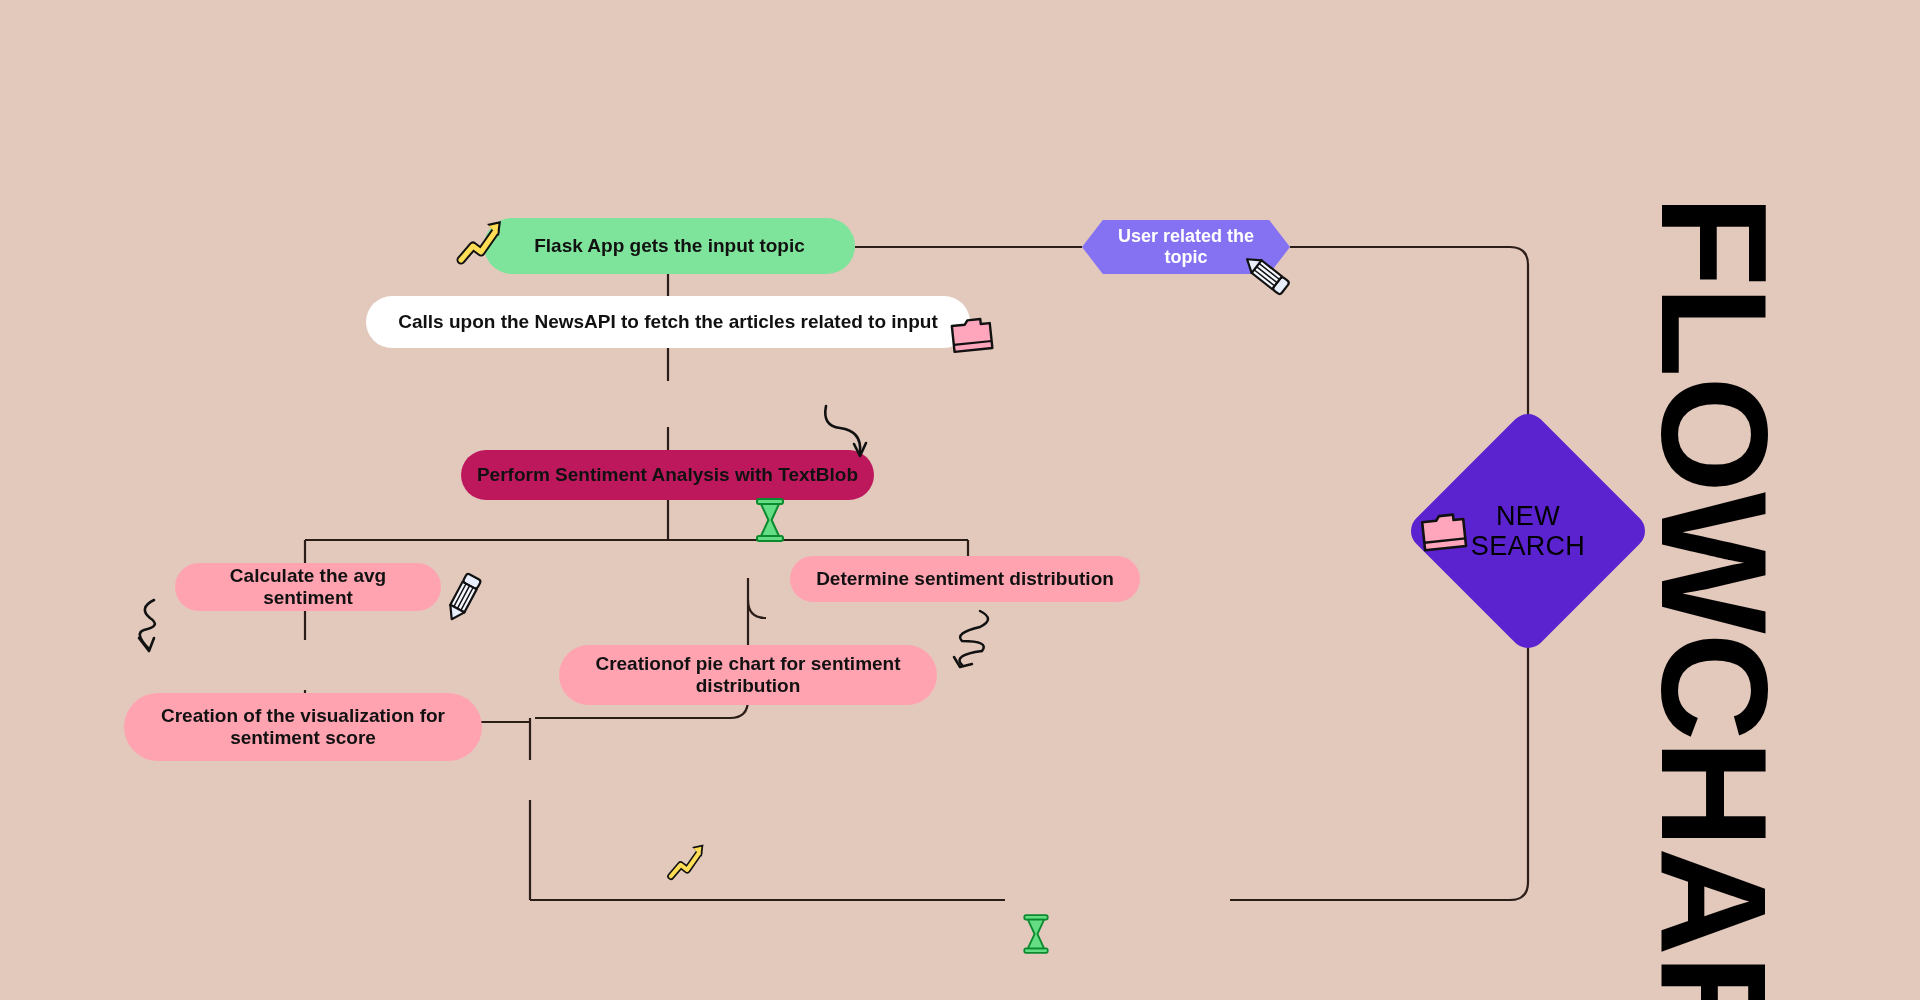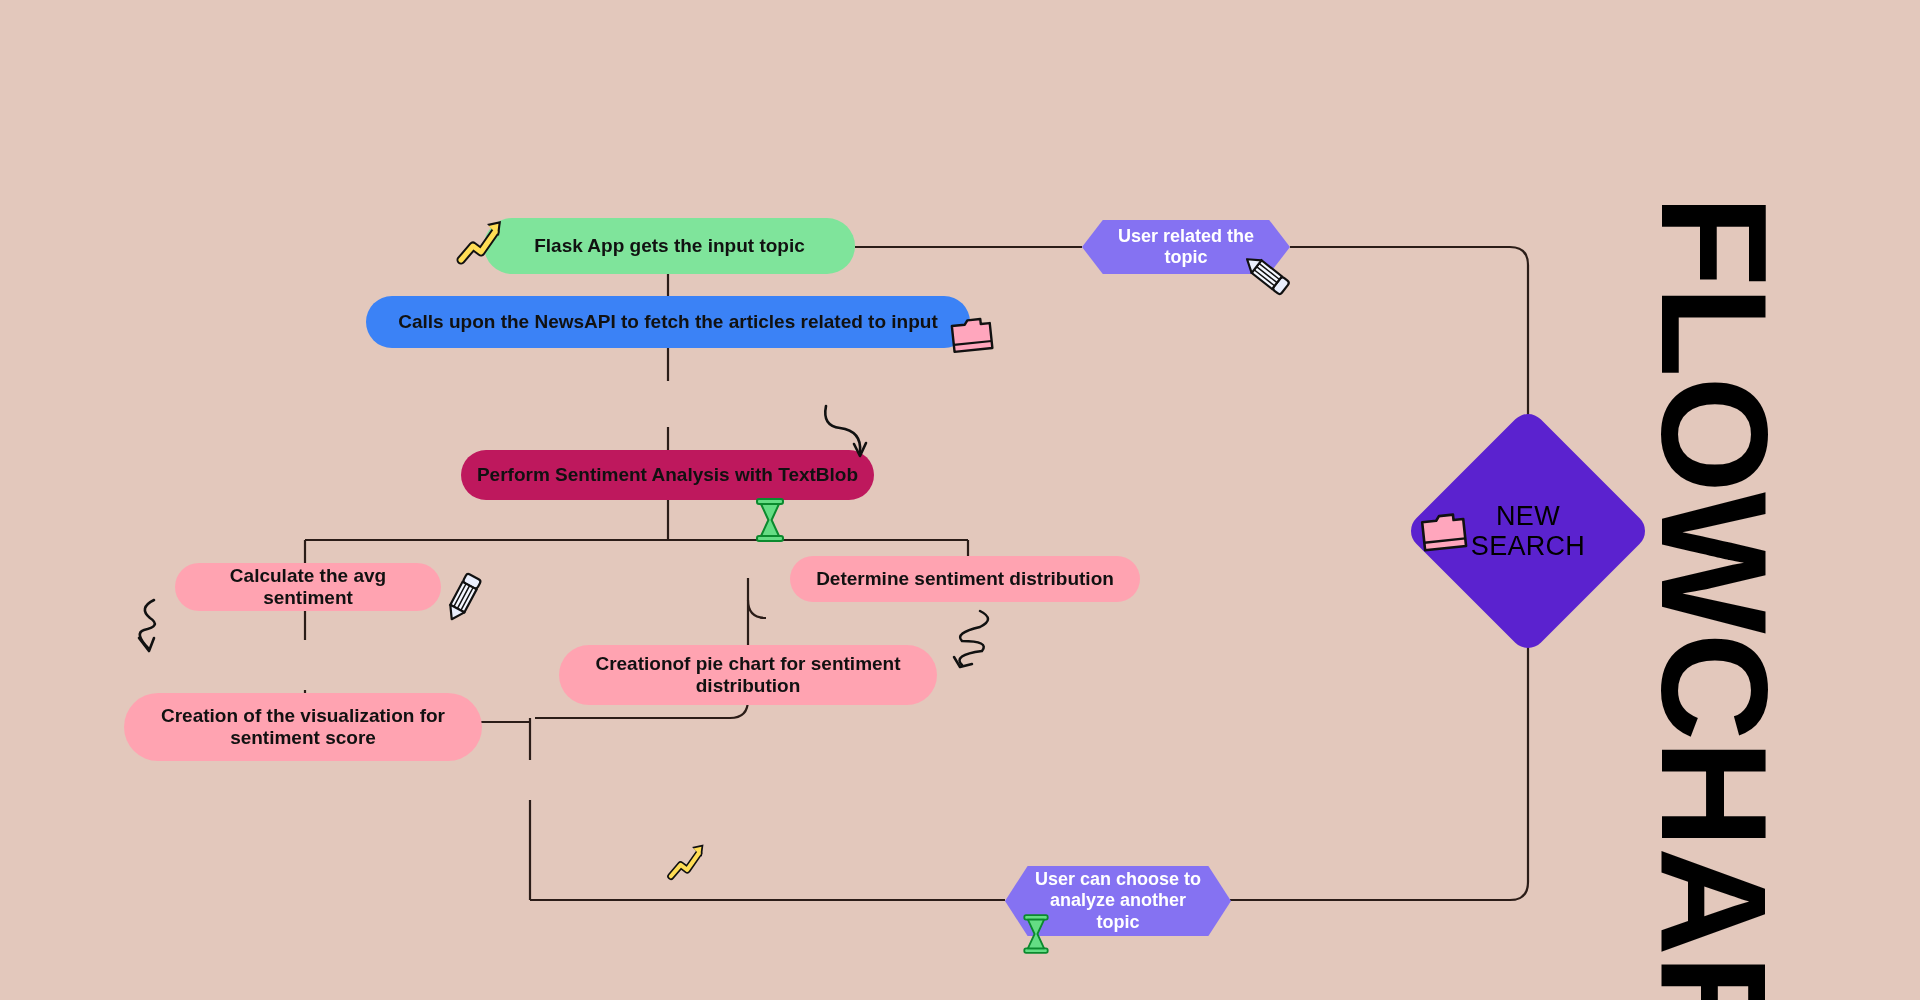--- a/index.html
+++ b/index.html
@@ -31,21 +31,21 @@
     text-align: center;
     font-weight: bold;
     color: #111111;
     box-sizing: border-box;
     line-height: 1.16;
     z-index: 3;
     padding: 4px 14px;
   }
   .pill { border-radius: 999px; }
   .n-green  { background: #7fe49b; }
-  .n-orange { background: #3b82f6; }
+  .n-orange { background: #ffffff; }
   .n-yellow { background: #ffe873; }
   .n-yellow2{ background: #be185d; text-align: center; }
   .n-pink   { background: #ffa3b1; }
   .n-red    { background: #f1562b; }
   .n-red2   { background: #f4693f; }
 
   .hexnode {
     position: absolute;
     display: flex;
     align-items: center;
@@ -179,23 +179,20 @@
   <div class="node pill n-pink" style="left:559px; top:645px; width:378px; height:60px; font-size:19px;justify-content:flex-end;">
     <span>Creationof pie chart for sentiment distribution</span>
   </div>
 
 
 
   <div class="hexnode" style="left:1082px; top:220px; width:208px; height:54px; font-size:18px;">
     <span>User related the topic</span>
   </div>
 
-  <div class="hexnode" style="left:1005px; top:866px; width:226px; height:70px; font-size:18px;">
-    <span>User  can choose to analyze another topic</span>
-  </div>
 
   <div class="diamond-wrap" style="left:1440px; top:443px; width:176px; height:176px;">
     <div class="diamond-shape"></div>
     <div class="diamond-text">NEW SEARCH</div>
   </div>
 
   <div class="deco" style="left:455px; top:212px; width:54px; height:56px;">
     <svg viewBox="0 0 54 56" width="54" height="56" xmlns="http://www.w3.org/2000/svg">
       <path d="M6 48 L18 34 L26 40 L40 20" stroke="#111" stroke-width="9" fill="none" stroke-linecap="round" stroke-linejoin="round"></path>
       <path d="M32 12 L46 9 L44 24 Z" fill="#111"></path>

